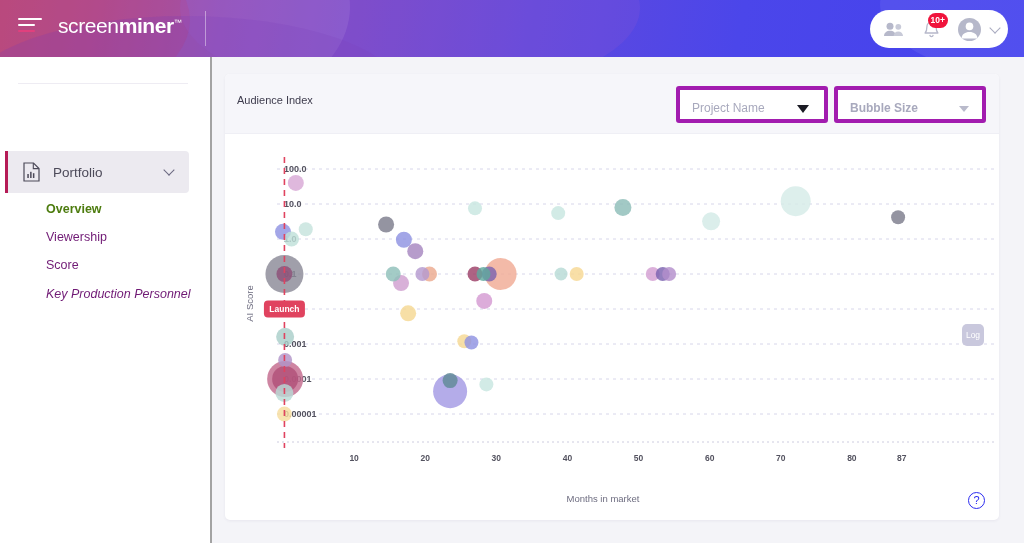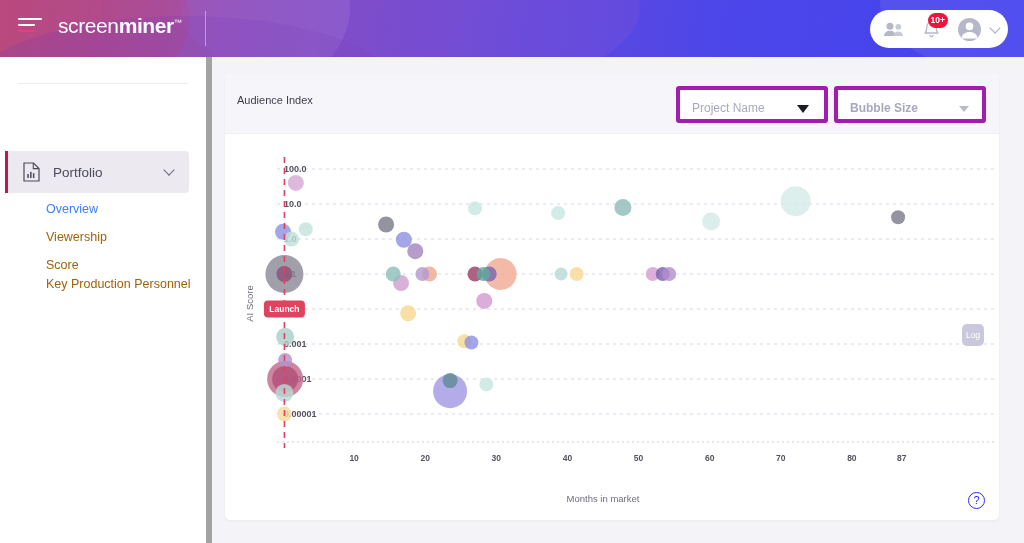--- a/index.html
+++ b/index.html
@@ -59,38 +59,38 @@
     position:absolute; right:-3px; top:-2px; min-width:17px; height:15px; padding:0 3px;
     background:#f0143c; border-radius:9px; color:#fff; font-size:8.5px; font-weight:700;
     display:flex; align-items:center; justify-content:center; line-height:1;
   }
   #avatar-chev { width:8px; height:8px; border-right:1.6px solid #a9abc0; border-bottom:1.6px solid #a9abc0;
     transform:rotate(45deg); margin-left:-2px; margin-top:-3px; cursor:pointer; }
 
   
   #sidebar {
     position:absolute; left:0; top:57px; width:212px; height:486px;
-    background:#fff; border-right:6px solid #a3a3a3;padding-left:20px;
+    background:#fff; border-right:2px solid #a3a3a3;padding-left:20px;
   }
   #sb-top-rule { position:absolute; left:18px; top:26px; width:170px; height:1px; background:#eeecf3; }
   #portfolio-row {
     position:absolute; left:5px; top:94px; width:184px; height:42px;
     background:#eceaf0; border-left:3.5px solid #b51b56;
     border-radius:0 4px 4px 0; display:flex; align-items:center; cursor:pointer;
   }
   #portfolio-row .pf-icon { margin-left:15px; width:17px; height:20px; }
   #portfolio-row .pf-label { margin-left:13px; font-size:13.5px; color:#4c4a59; }
   #portfolio-row .pf-chev {
     position:absolute; right:16px; top:15px; width:8px; height:8px;
     border-right:1.7px solid #6a6880; border-bottom:1.7px solid #6a6880; transform:rotate(45deg);
   }
   .sb-sub {
-    position:absolute; left:46px; font-size:12.5px; color:#a16207; cursor:pointer; white-space:nowrap;
-  }
-  .sb-sub.active { color:#3b82f6; }
+    position:absolute; left:46px; font-size:12.5px; color:#701a75; cursor:pointer; white-space:nowrap;
+  }
+  .sb-sub.active { color:#4d7c0f;font-weight:bold; }
 
   
   #card {
     position:absolute; left:225px; top:74px; width:774px; height:446px;
     background:#fff; border-radius:5px; box-shadow:0 1px 3px rgba(70,60,120,0.07);
     overflow:hidden;
   }
   #card-head {
     position:absolute; left:0; top:0; width:774px; height:60px;
     background:#f6f6fa; border-bottom:1px solid #efeff5;
@@ -196,21 +196,21 @@
         <rect x="9.9" y="11.2" width="1.5" height="4.8" fill="#4c4a59"></rect>
       </svg>
     </span>
     <span class="pf-label">Portfolio</span>
     <span class="pf-chev"></span>
   </div>
 
   <div class="sb-sub active" style="top:145px;">Overview</div>
   <div class="sb-sub" style="top:173px;">Viewership</div>
   <div class="sb-sub" style="top:201px;">Score</div>
-  <div class="sb-sub" style="top:220px;">Key Production Personnel</div>
+  <div class="sb-sub" style="top:230px;font-style:italic;">Key Production Personnel</div>
 </div>
 
 <div id="card">
   <div id="card-head">
     <div id="card-title">Audience Index</div>
 
     <div class="cd-select" id="sel-project">
       <span class="ph">Project Name</span>
       <span class="tri"></span>
     </div>

